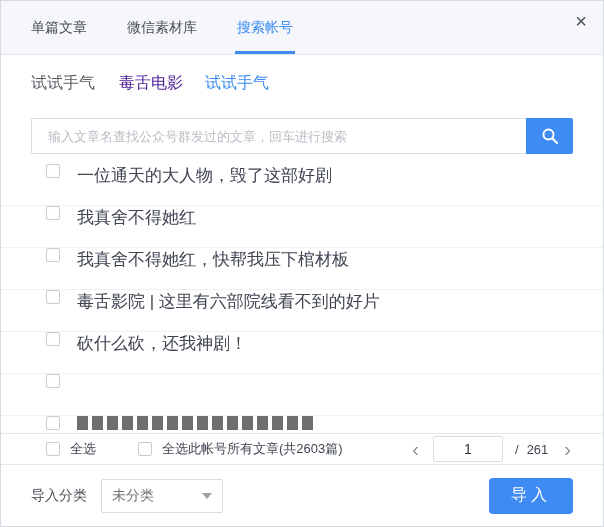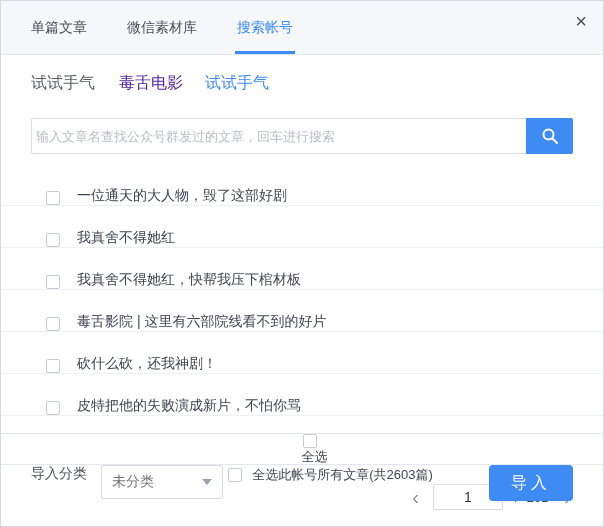--- a/index.html
+++ b/index.html
@@ -53,41 +53,41 @@
   .research-link { margin-left: 22px; color: #3e8bf3; cursor: pointer; }
   
   .search-row {
     position: absolute; top: 117px; left: 30px; right: 30px; height: 36px;
     display: flex;
   }
   .search-input {
     flex: 1; height: 36px;
     border: 1px solid #d9dce1; border-right: none;
     border-radius: 2px 0 0 2px;
-    padding: 0 4px; font-size: 13px; color: #333;
+    padding: 0 16px; font-size: 13px; color: #333;
     font-family: inherit; outline: none;
   }
   .search-input::placeholder { color: #b9bdc5; }
   .search-btn {
     width: 47px; height: 36px;
     background: #3e8bf3; border: none; border-radius: 0 2px 2px 0;
     display: flex; align-items: center; justify-content: center;
     cursor: pointer;
   }
   
   .list-clip {
     position: absolute; top: 163px; left: 0; right: 0; height: 269px;
     overflow: hidden;
   }
   .row {
     height: 42px;
-    display: flex; align-items: flex-end;
+    display: flex; align-items: flex-start;
     padding: 0 30px 0 45px;
     border-bottom: 1px solid #eef0f2;
-    font-size: 14px; color: #3f4450;
+    font-size: 17px; color: #3f4450;
     cursor: pointer;
     list-style: none;
   }
   .cb {
     width: 14px; height: 14px; flex: 0 0 14px;
     border: 1px solid #c6cbd4; border-radius: 2px; background: #fff;
     display: inline-block;
   }
   .row .title { margin-left: 17px; white-space: nowrap; overflow: hidden; }
   .glyph-strip {
@@ -96,42 +96,41 @@
     opacity: .85;
   }
   
   .select-bar {
     position: absolute; top: 432px; left: 0; right: 0; height: 32px;
     border-top: 1px solid #e4e7ec; border-bottom: 1px solid #e4e7ec;
     display: flex; align-items: center;
     padding: 0 30px 0 45px;
     font-size: 13px; color: #3f4450;
     background: #fff;
-    flex-direction: column;
   }
   .select-bar .lbl { margin-left: 10px; cursor: pointer; }
   .group2 { display: flex; align-items: center; margin-left: 42px; }
   .pagination { margin-left: auto; display: flex; align-items: center; }
   .chev {
     font-size: 20px; line-height: 1; color: #8a919c;
     background: none; border: none; cursor: pointer; padding: 0 2px;
     font-family: inherit;
   }
   .page-input {
     width: 70px; height: 26px; margin: 0 12px;
     border: 1px solid #d9dce1; border-radius: 2px;
     text-align: center; font-size: 14px; color: #333;
     font-family: inherit; outline: none;
   }
   .page-sep { color: #3f4450; margin-right: 8px; }
   .page-total { margin-right: 14px; }
   
   .import-bar {
     position: absolute; top: 464px; left: 0; right: 0; bottom: 0;
-    display: flex; align-items: flex-start;
+    display: flex; align-items: center;
     padding: 0 30px; font-size: 14px;
   }
   .import-label { color: #4a4f57; }
   .category-select {
     margin-left: 14px; width: 122px; height: 34px;
     border: 1px solid #d9dce1; border-radius: 2px;
     display: flex; align-items: center; justify-content: space-between;
     padding: 0 10px; cursor: pointer; color: #737373;
     background: #fff;
   }
@@ -193,21 +192,20 @@
     <div class="row">
       <span class="cb"></span>
       <span class="title">毒舌影院 | 这里有六部院线看不到的好片</span>
     </div>
     <div class="row">
       <span class="cb"></span>
       <span class="title">砍什么砍，还我神剧！</span>
     </div>
     <div class="row">
       <span class="cb"></span>
-      <span class="title">皮特把他的失败演成新片，不怕你骂</span>
     </div>
 
     <div class="row">
       <span class="cb"></span>
       <span class="glyph-strip"></span>
     </div>
   </div>
 
   <div class="select-bar">
     <span class="cb"></span>

